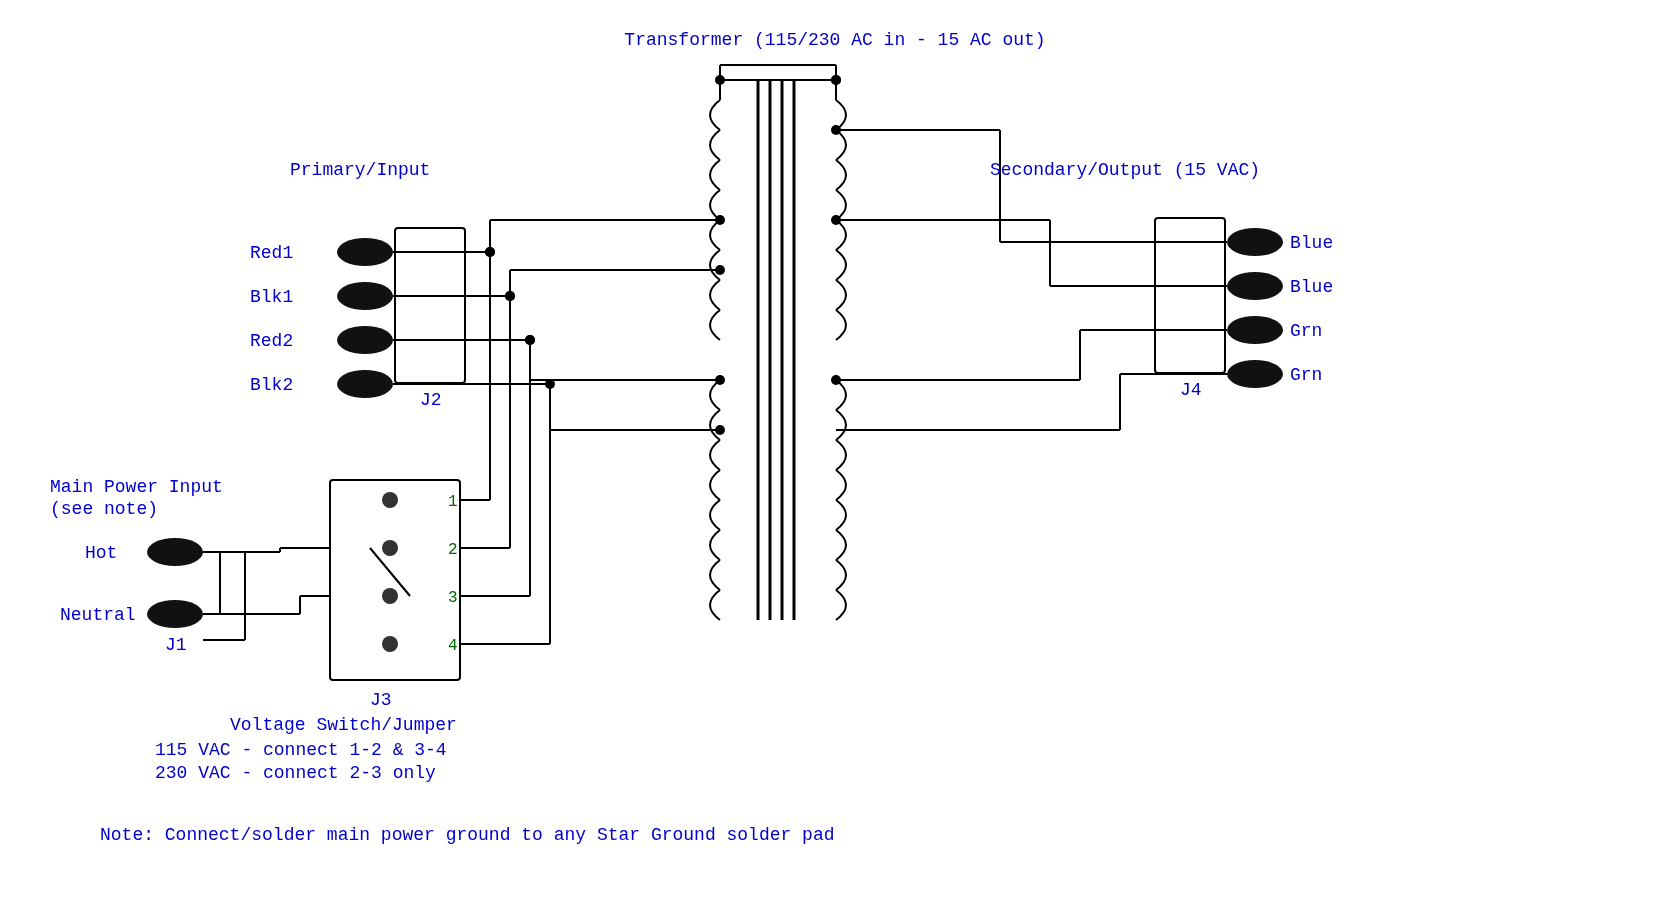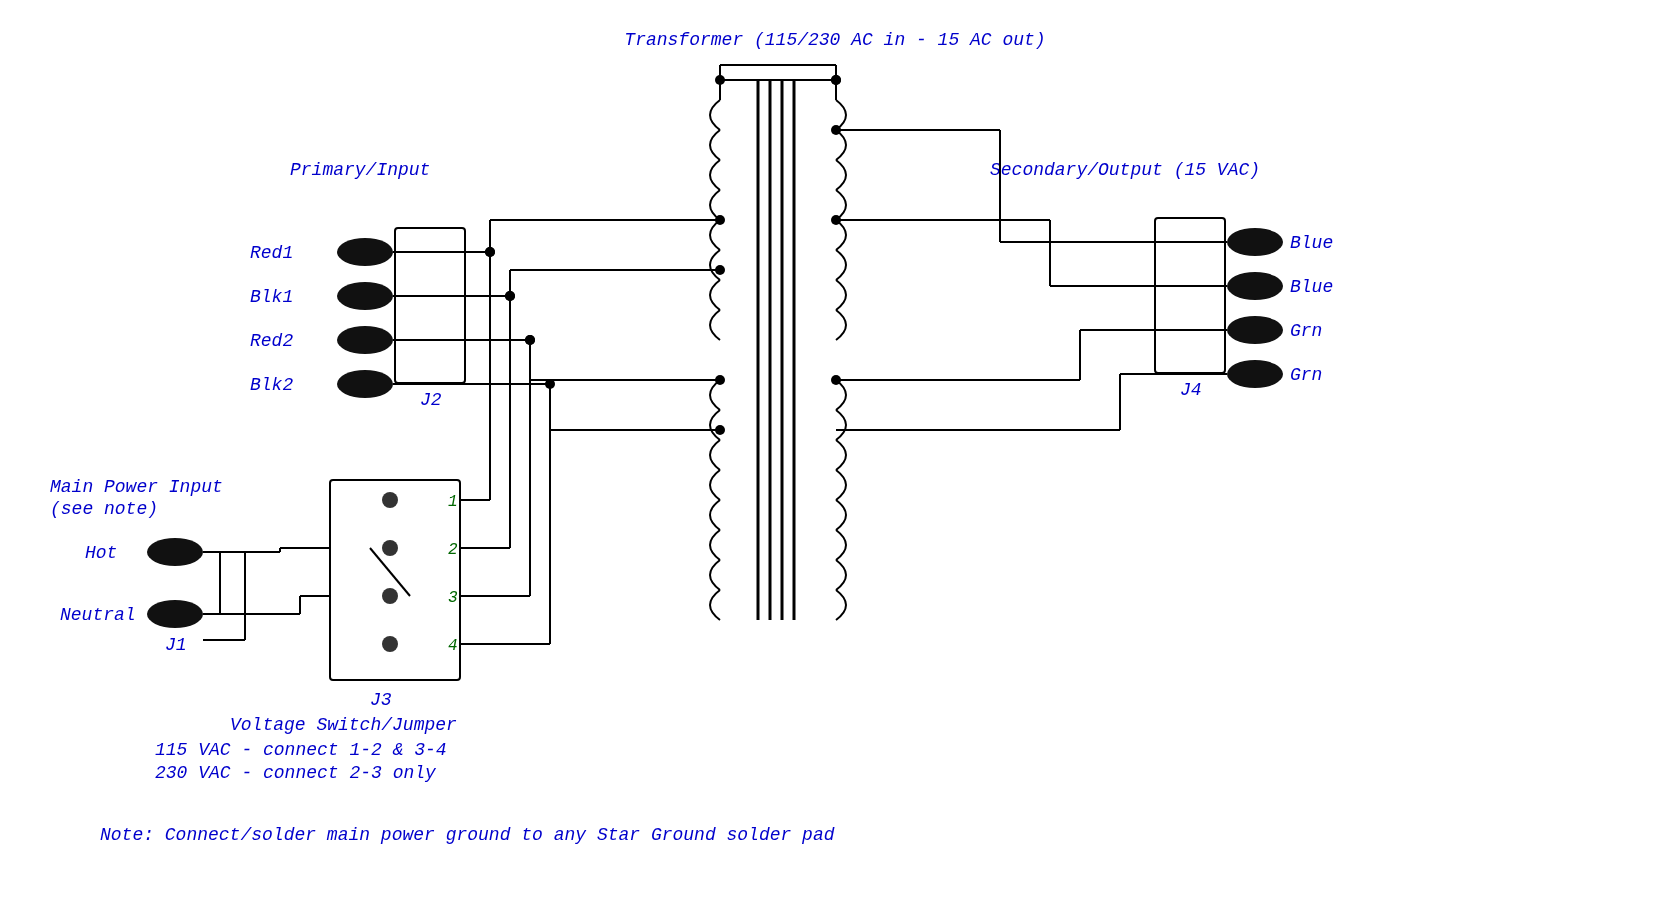--- a/index.html
+++ b/index.html
@@ -8,21 +8,20 @@
       width: 1671px;
       height: 923px;
       overflow: hidden;
       font-family: 'Courier New', Courier, monospace;
     }
     #diagram-container {
       position: relative;
       width: 1671px;
       height: 773px;
       background: #ffffff;
-      font-style: italic;
     }
     svg {
       position: absolute;
       top: 0; left: 0;
       width: 1671px;
       height: 923px;
     }
     .blue-text {
       fill: #0000cc;
       font-family: 'Courier New', Courier, monospace;

